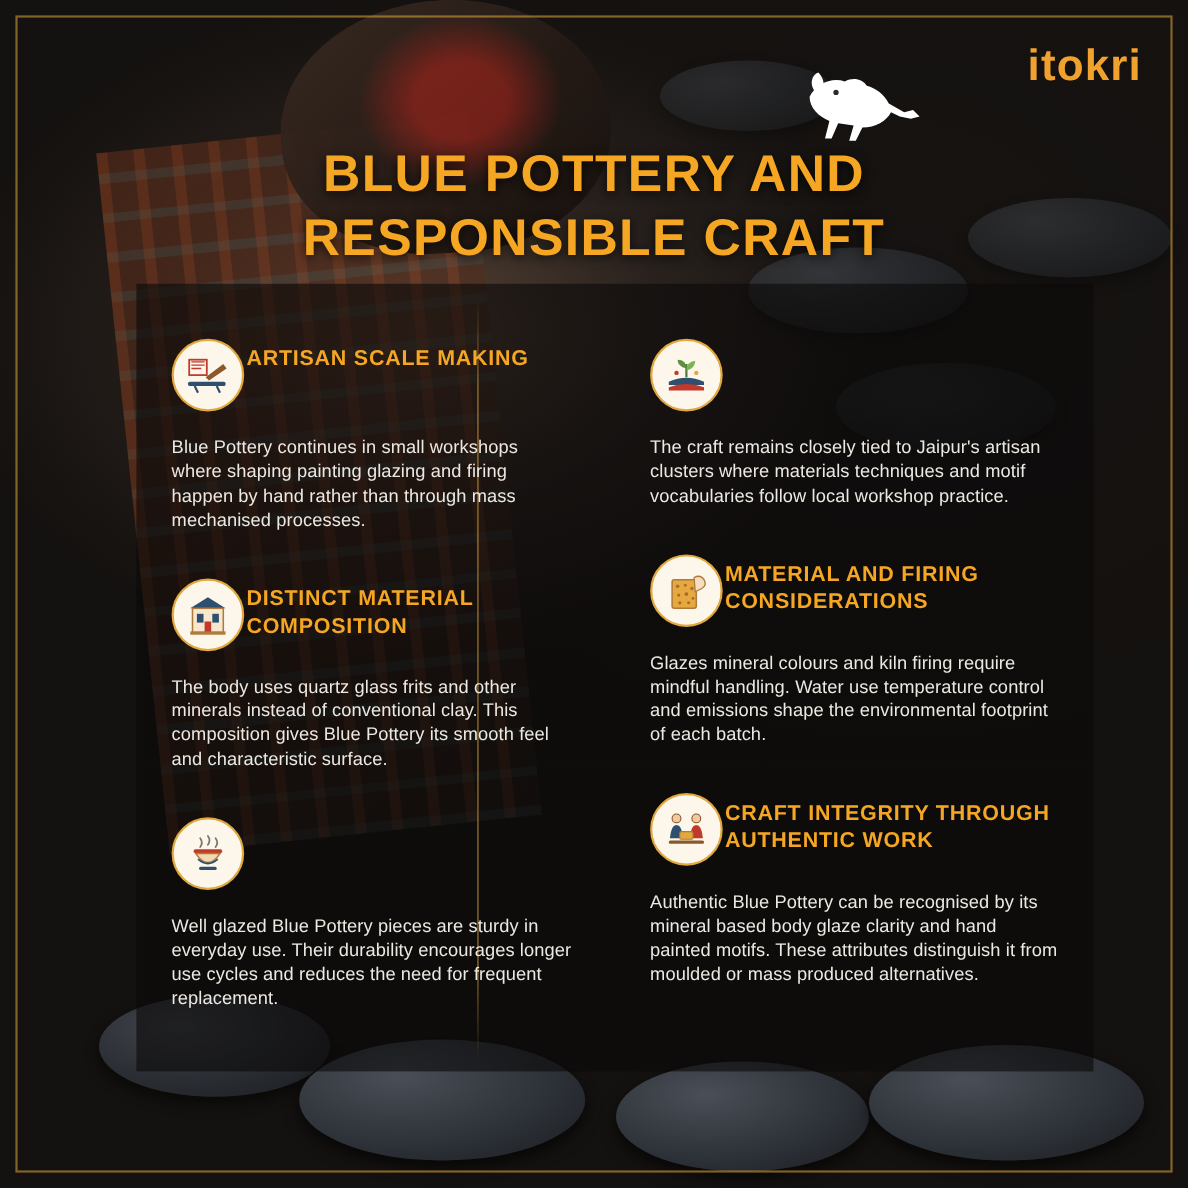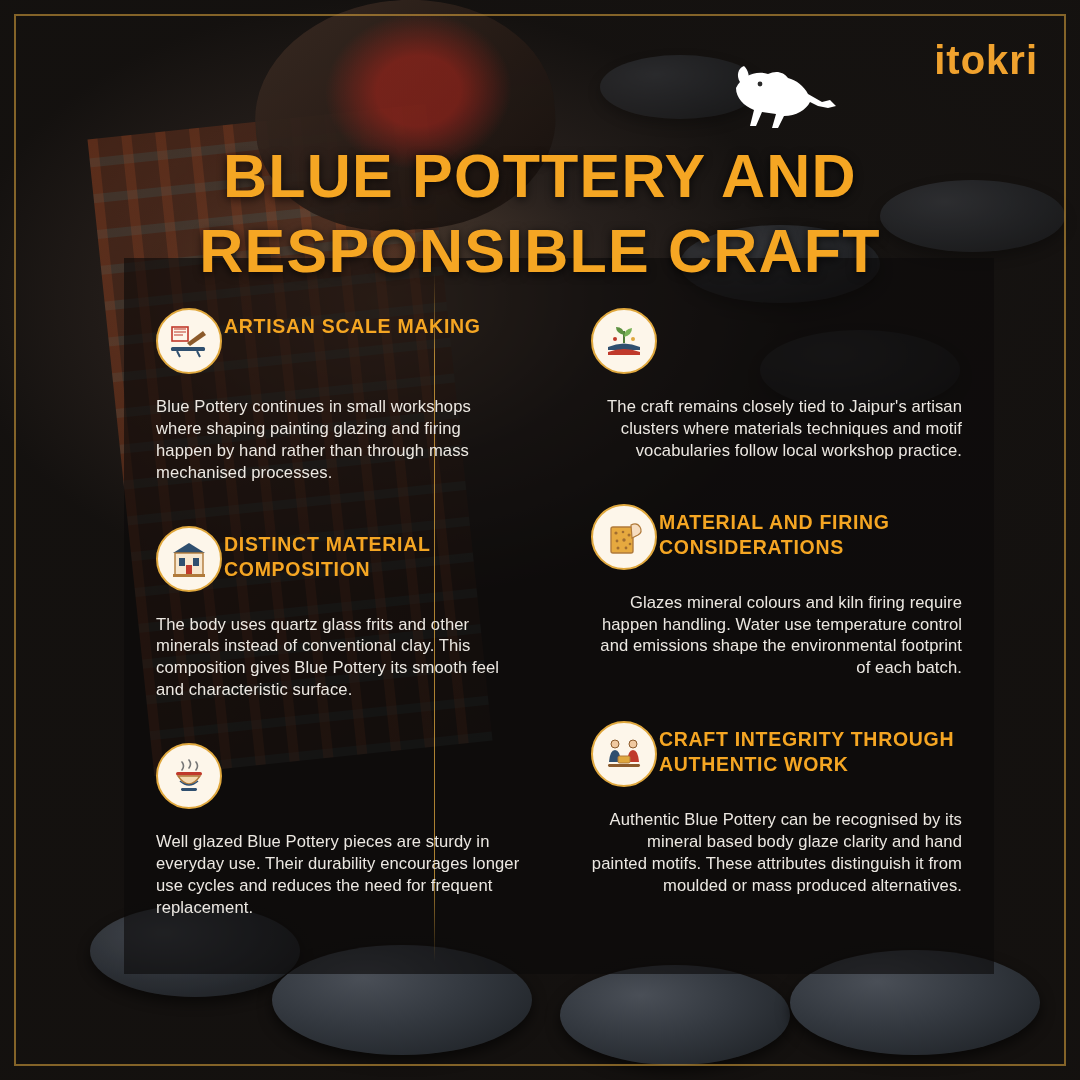--- a/index.html
+++ b/index.html
@@ -106,21 +106,21 @@
     width: 128px;
     height: 80px;
   }
 
   .title {
     position: absolute;
     left: 0; right: 0;
     top: 98px;
     text-align: center;
     color: #f5a623;
-    font-size: 61px;
+    font-size: 47px;
     line-height: 1.23;
     font-weight: bold;
     letter-spacing: 1.2px;
     text-shadow: 0 2px 10px rgba(0,0,0,0.75);
     padding: 0 150px;
   }
 
   
   .columns {
     position: absolute;
@@ -173,21 +173,21 @@
     letter-spacing: 0.7px;
     text-transform: uppercase;
   }
   .item p {
     margin: 18px 0 0 0;
     color: #ece8e2;
     font-size: 16.6px;
     line-height: 1.32;
     letter-spacing: .1px;
   }
-  .col.right .item p { margin-left: 0; text-align: right; }
+  .col.right .item p { margin-left: 0; }
   .col.left .item p { padding-right: 6px; }
 </style>
 </head>
 <body>
 
 <div class="poster">
 
   <div class="bg">
     <div class="plaid"></div>
     <div class="headwrap"></div>
@@ -306,21 +306,21 @@
                   <circle cx="22" cy="25" r="1.7"></circle>
                   <circle cx="28" cy="29" r="1.3"></circle>
                 <circle cx="16" cy="33" r="1.5"></circle>
                   <circle cx="24" cy="33" r="1.4"></circle>
               </g>
               <path d="M29 10 q6 -3 9 2 q3 5 -2 8 l-6 3 z" fill="#f6ddc0" stroke="#b07a3a" stroke-width="1.2"></path>
             </svg>
           </span>
           <h3>MATERIAL AND FIRING CONSIDERATIONS</h3>
         </div>
-        <p>Glazes mineral colours and kiln firing require happen handling. Water use temperature control and emissions shape the environmental footprint of each batch.</p>
+        <p>Glazes mineral colours and kiln firing require mindful handling. Water use temperature control and emissions shape the environmental footprint of each batch.</p>
       </div>
 
       <div class="item">
         <div class="head">
           <span class="badge">
             <svg width="44" height="44" viewBox="0 0 44 44">
               <circle cx="13" cy="12" r="4" fill="#f0c9a0" stroke="#8b5a2b" stroke-width="1"></circle>
               <path d="M7 30 q1 -12 6 -12 q5 0 6 12 Z" fill="#2f4f6f"></path>
               <circle cx="31" cy="12" r="4" fill="#f0c9a0" stroke="#8b5a2b" stroke-width="1"></circle>
               <path d="M25 30 q1 -12 6 -12 q5 0 6 12 Z" fill="#c0392b"></path>

